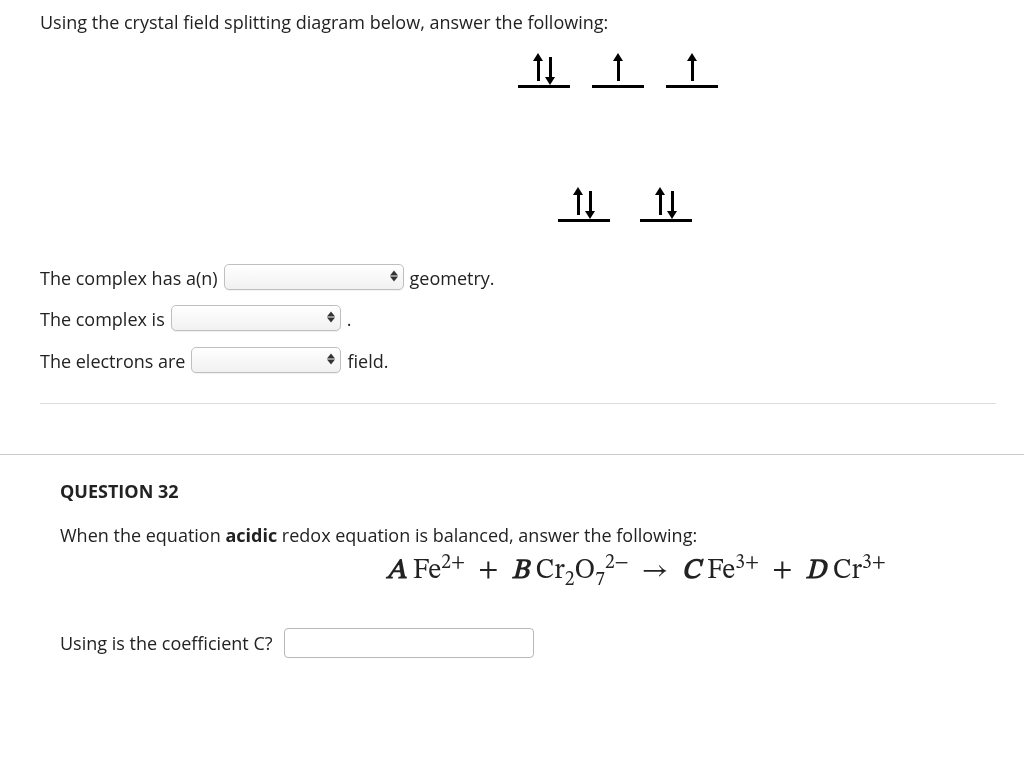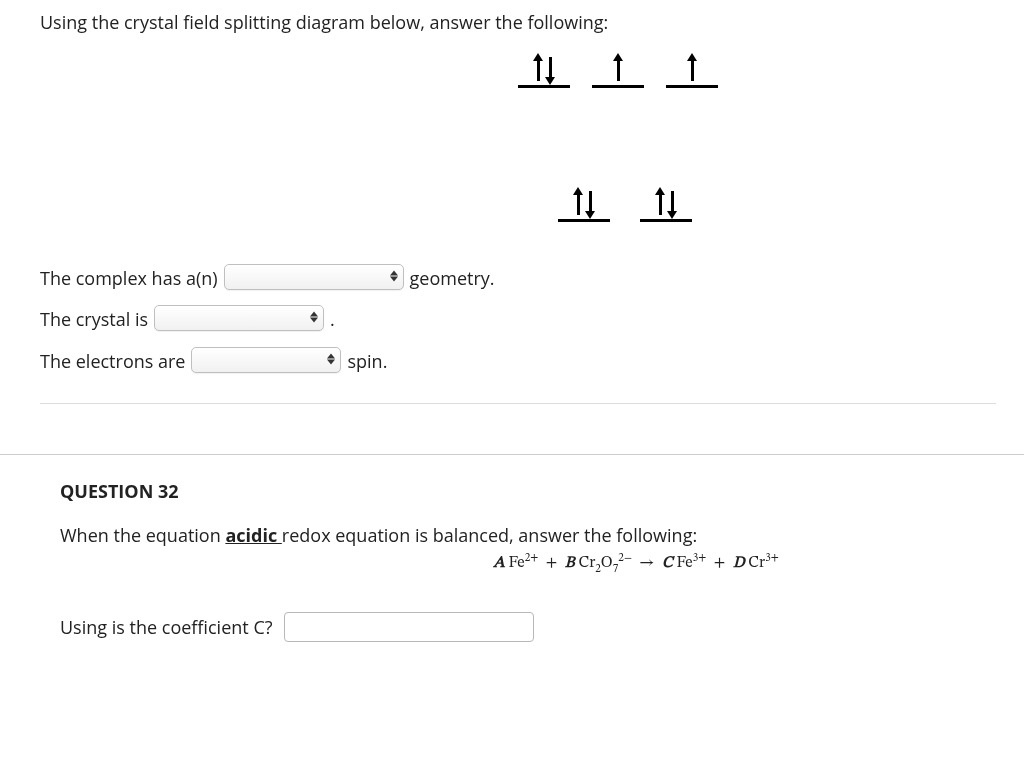--- a/index.html
+++ b/index.html
@@ -99,41 +99,41 @@
     border: none;
     border-top: 1px solid #ccc;
     margin: 30px 0 0 0;
   }
 
   .q32 { padding: 24px 32px 20px 60px; }
   .q-label { font-weight: 700; margin-bottom: 20px; }
   .q32-intro { margin-bottom: 4px; }
   .equation {
     font-family: "Cambria Math", "STIX Two Math", "Times New Roman", serif;
-    font-size: 16px;
+    font-size: 28px;
     text-align: center;
     padding-left: 220px;
     margin-bottom: 36px;
   }
   .equation .coef { font-style: italic; font-weight: 700; }
   .sup { font-size: 0.7em; vertical-align: super; }
   .sub { font-size: 0.7em; vertical-align: sub; }
 
   .answer-line { display: flex; align-items: center; gap: 12px; margin: 18px 0; }
   .txt {
     width: 250px;
     height: 30px;
     border: 1px solid #b8b8b8;
     border-radius: 4px;
     background: #fff;
     padding: 2px 6px;
     font-size: 16px;
   }
 
-  .acidic { text-decoration: underline; font-weight: 700; }
+  .acidic { font-weight: 700; }
 </style>
 </head>
 <body>
 
 <div class="q-body">
   <div class="intro">Using the crystal field splitting diagram below, answer the following:</div>
 
   <div class="diagram-wrap">
     <div class="diagram">
       <div class="orb-row upper">
@@ -167,41 +167,41 @@
       <select class="sel" style="width:180px"></select>
       <span class="stepper">
           <span class="tri up"></span>
           <span class="tri dn"></span>
         </span>
     </span>
     <span>geometry.</span>
   </div>
 
   <div class="line">
-    <span>The crystal is</span>
+    <span>The complex is</span>
     <span class="sel-wrap">
       <select class="sel" style="width:170px"></select>
       <span class="stepper">
           <span class="tri up"></span>
           <span class="tri dn"></span>
         </span>
     </span>
     <span>.</span>
   </div>
 
   <div class="line">
     <span>The electrons are</span>
     <span class="sel-wrap">
       <select class="sel" style="width:150px"></select>
       <span class="stepper">
           <span class="tri up"></span>
           <span class="tri dn"></span>
         </span>
     </span>
-    <span>spin.</span>
+    <span>field.</span>
   </div>
 
   <hr class="inner">
 </div>
 
 <hr class="outer">
 
 <div class="q32">
   <div class="q-label">QUESTION 32</div>
 

